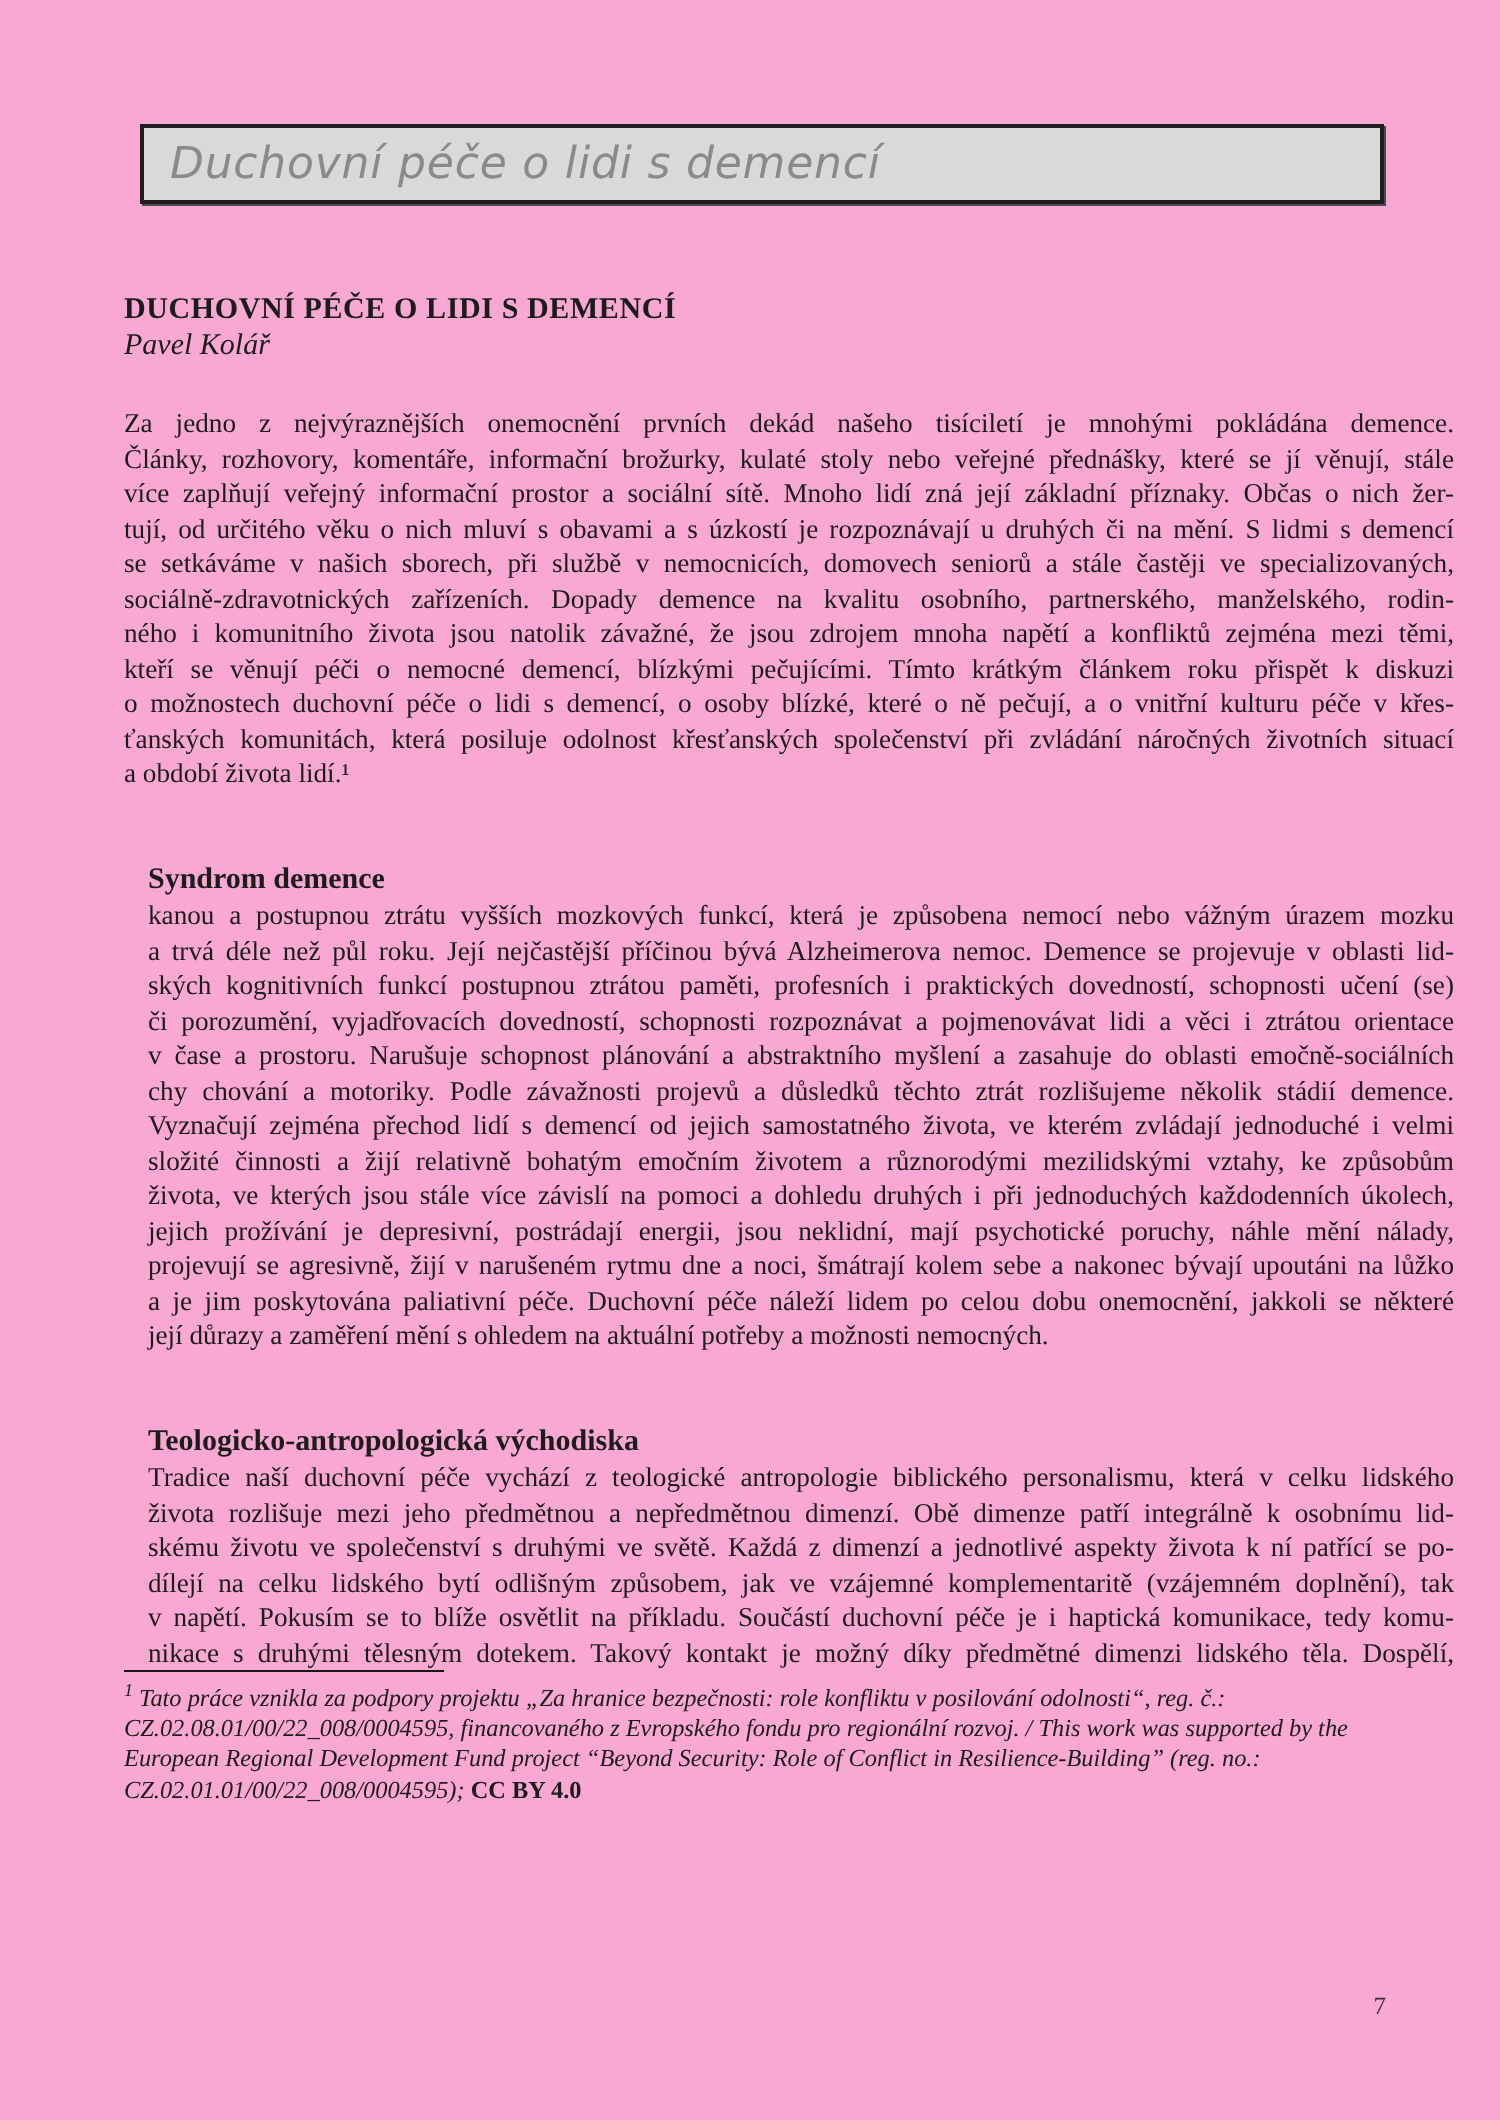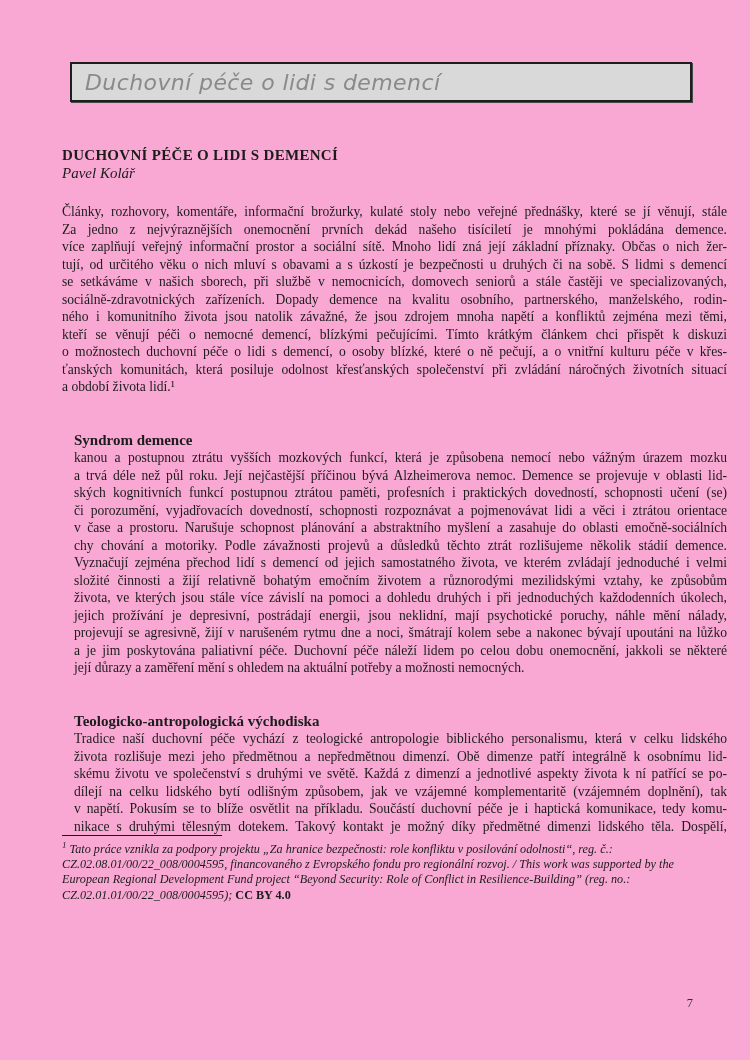--- a/index.html
+++ b/index.html
@@ -94,28 +94,28 @@
     <span class="header-bar-text">Duchovní péče o lidi s demencí</span>
   </div>
 
   <div class="content">
 
     <div class="article-title">DUCHOVNÍ PÉČE O LIDI S DEMENCÍ</div>
 
     <div class="article-author">Pavel Kolář</div>
 
     <div class="paragraph">
+        <div class="pline">Za jedno z nejvýraznějších onemocnění prvních dekád našeho tisíciletí je mnohými pokládána demence.</div>
         <div class="pline">Články, rozhovory, komentáře, informační brožurky, kulaté stoly nebo veřejné přednášky, které se jí věnují, stále</div>
-        <div class="pline">Za jedno z nejvýraznějších onemocnění prvních dekád našeho tisíciletí je mnohými pokládána demence.</div>
         <div class="pline">více zaplňují veřejný informační prostor a sociální sítě. Mnoho lidí zná její základní příznaky. Občas o nich žer-</div>
-        <div class="pline">tují, od určitého věku o nich mluví s obavami a s úzkostí je bezpečnosti u druhých či na sobě. S lidmi s demencí</div>
+        <div class="pline">tují, od určitého věku o nich mluví s obavami a s úzkostí je rozpoznávají u druhých či na mění. S lidmi s demencí</div>
         <div class="pline">se setkáváme v našich sborech, při službě v nemocnicích, domovech seniorů a stále častěji ve specializovaných,</div>
         <div class="pline">sociálně-zdravotnických zařízeních. Dopady demence na kvalitu osobního, partnerského, manželského, rodin-</div>
         <div class="pline">ného i komunitního života jsou natolik závažné, že jsou zdrojem mnoha napětí a konfliktů zejména mezi těmi,</div>
-        <div class="pline">kteří se věnují péči o nemocné demencí, blízkými pečujícími. Tímto krátkým článkem chci přispět k diskuzi</div>
+        <div class="pline">kteří se věnují péči o nemocné demencí, blízkými pečujícími. Tímto krátkým článkem roku přispět k diskuzi</div>
         <div class="pline">o možnostech duchovní péče o lidi s demencí, o osoby blízké, které o ně pečují, a o vnitřní kulturu péče v křes-</div>
         <div class="pline">ťanských komunitách, která posiluje odolnost křesťanských společenství při zvládání náročných životních situací</div>
         <div class="pline endleft">a období života lidí.¹</div>
       </div>
 
     <div class="section">
       <div class="section-heading">Syndrom demence</div>
       <div class="paragraph">
           <div class="pline">kanou a postupnou ztrátu vyšších mozkových funkcí, která je způsobena nemocí nebo vážným úrazem mozku</div>
           <div class="pline">a trvá déle než půl roku. Její nejčastější příčinou bývá Alzheimerova nemoc. Demence se projevuje v oblasti lid-</div>

